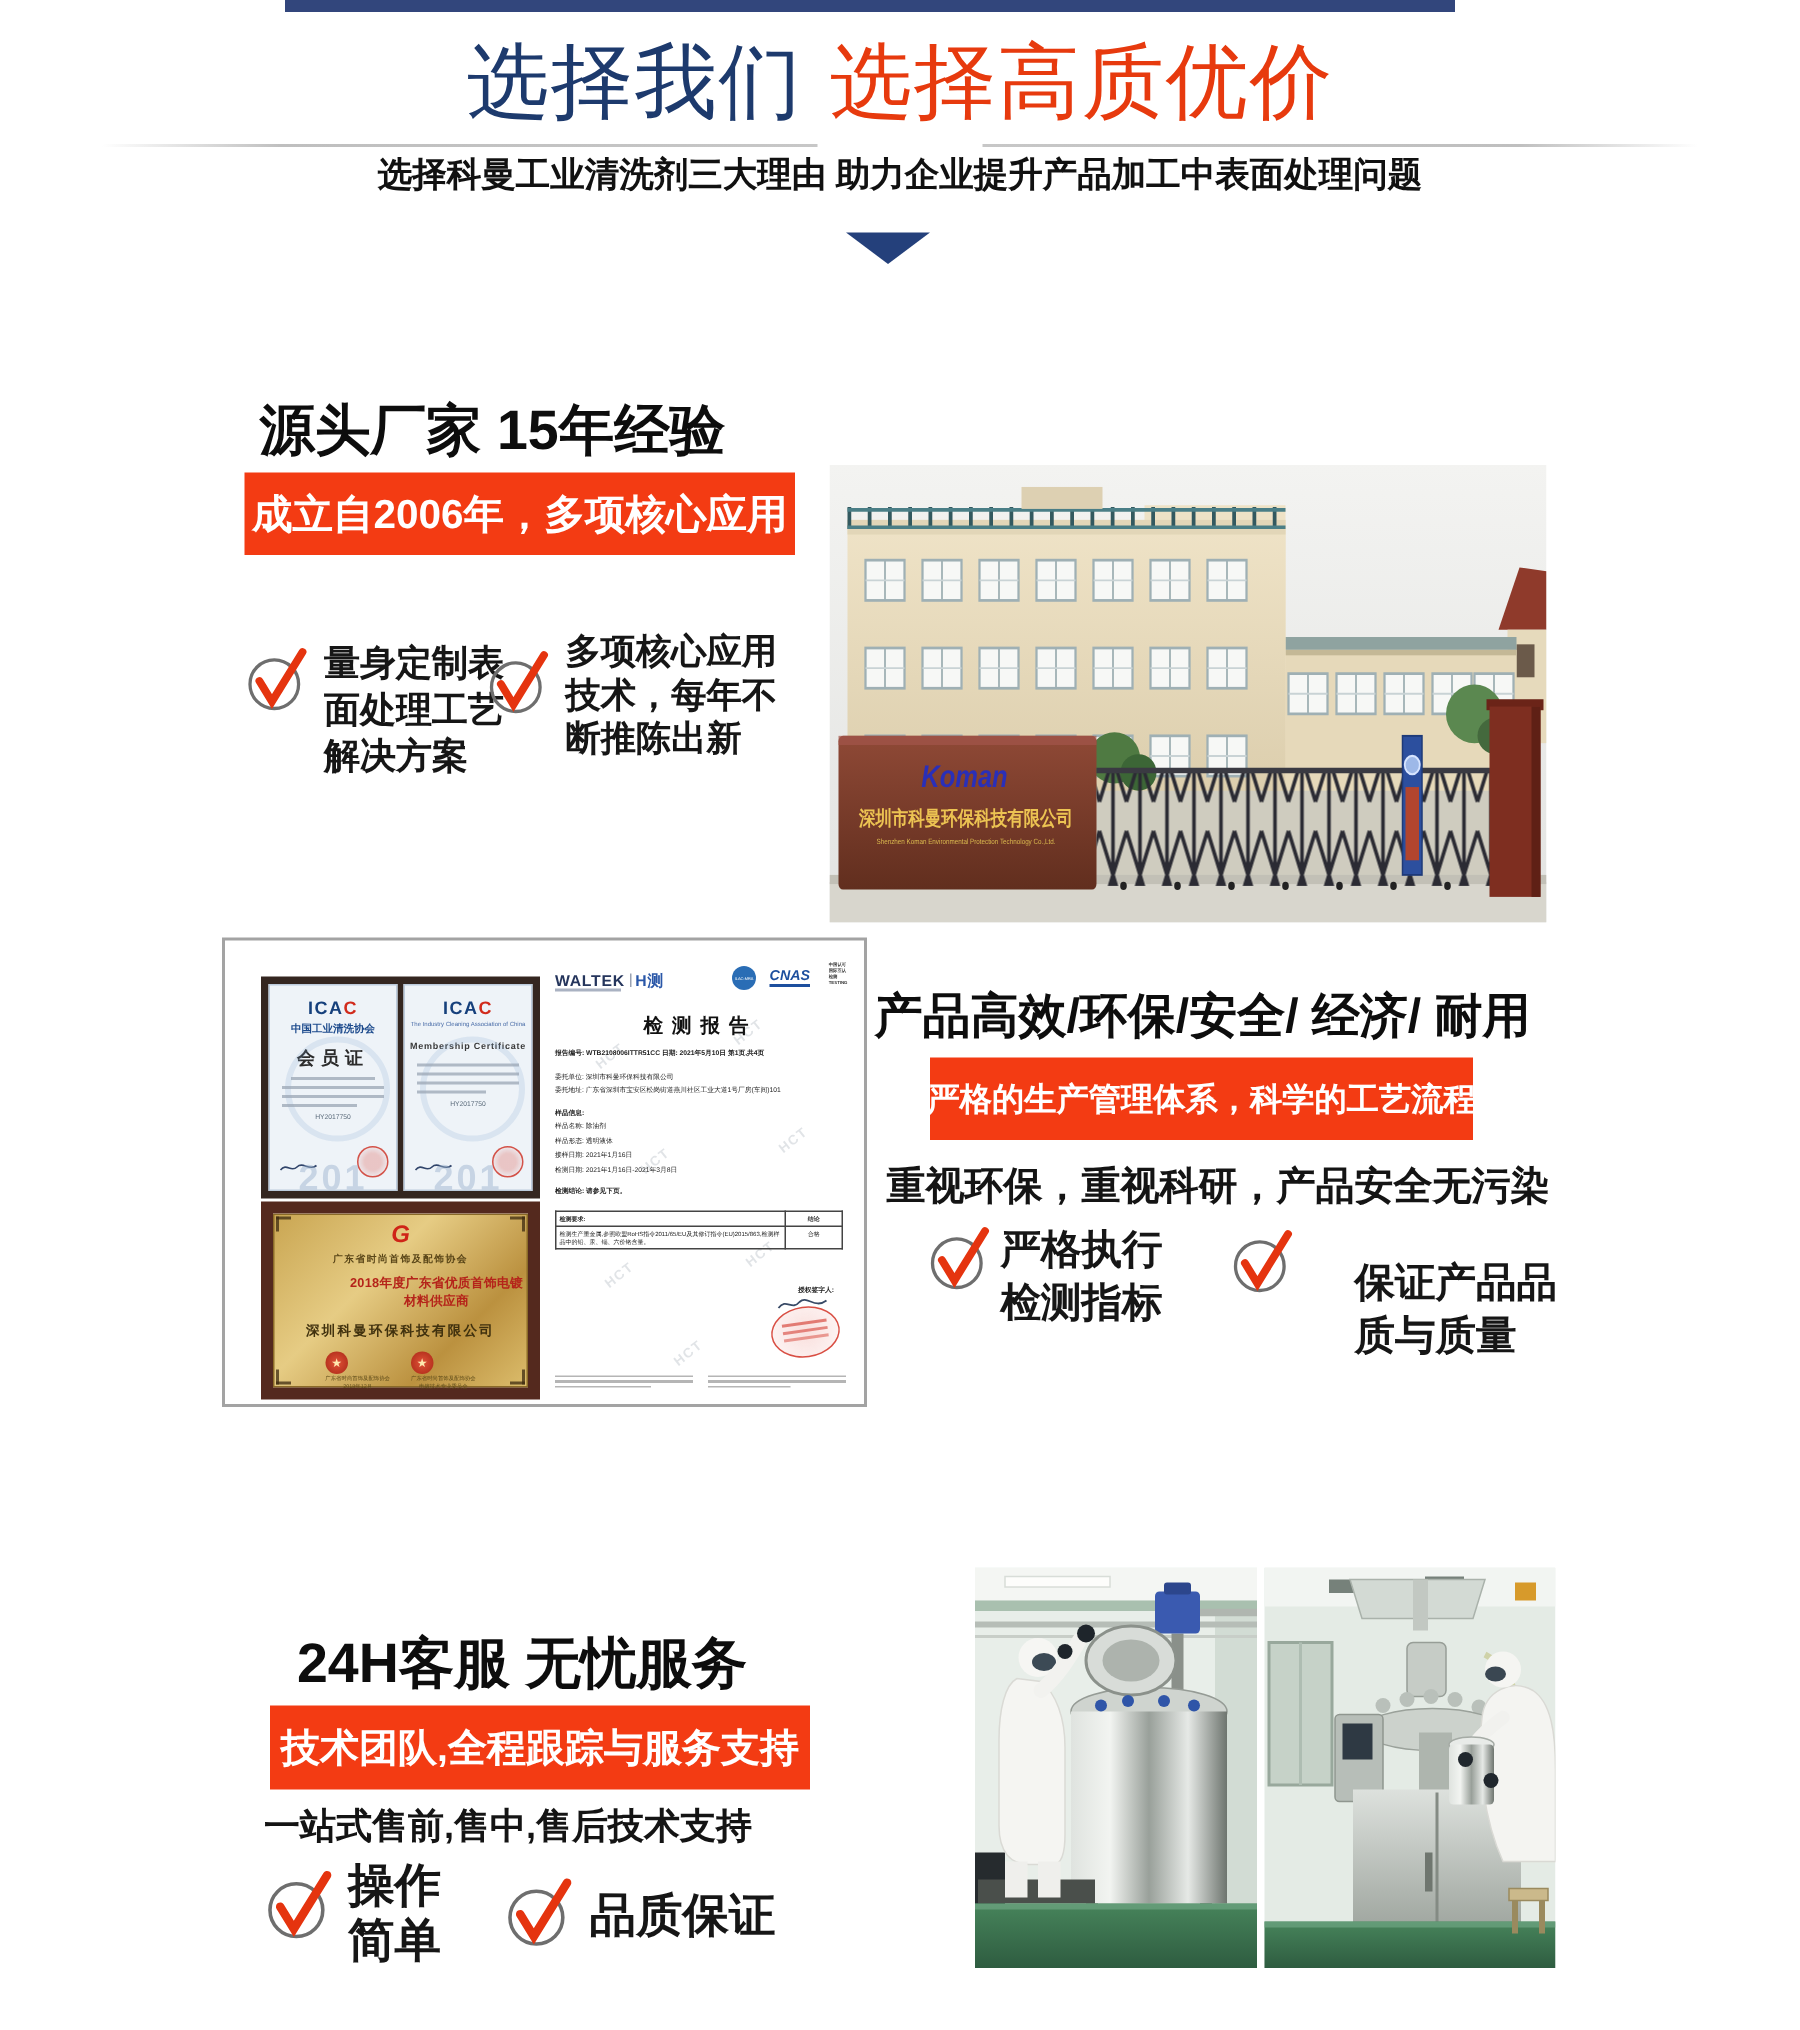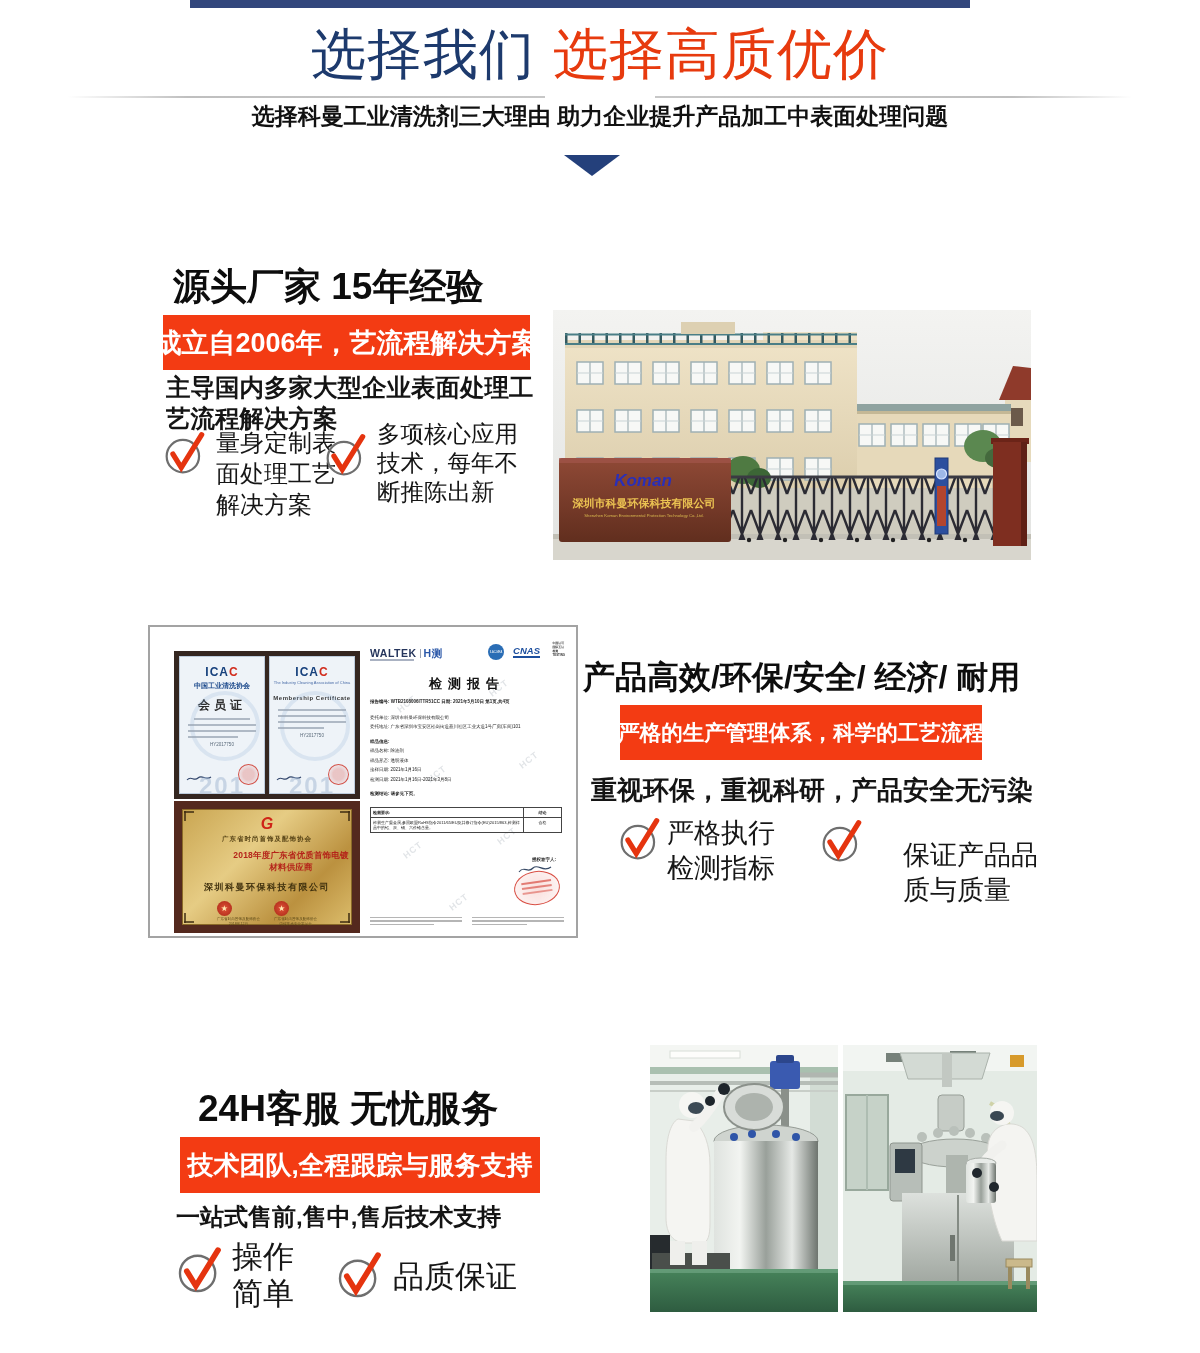--- a/index.html
+++ b/index.html
@@ -13,21 +13,21 @@
   .t-red{color:#e73a0e;margin-left:18px;}
   .hline{top:96px;height:2px;}
   .hline.l{left:68px;width:477px;background:linear-gradient(to right,rgba(185,185,185,0),#bfbfbf 25%,#c7c7c7);}
   .hline.r{left:655px;width:477px;background:linear-gradient(to left,rgba(185,185,185,0),#bfbfbf 25%,#c7c7c7);}
   .subtitle{left:0;top:101px;width:1200px;text-align:center;font-size:23px;font-weight:bold;color:#111;}
   .tri{left:564px;top:155px;width:0;height:0;border-left:28px solid transparent;border-right:28px solid transparent;border-top:21px solid #24407b;}
   
   .sec-h{font-size:37px;font-weight:bold;color:#0d0d0d;white-space:nowrap;}
   .redbanner{background:#f33b13;color:#fff;font-weight:bold;display:flex;align-items:center;justify-content:center;text-align:center;white-space:nowrap;}
   .bodytext{font-weight:bold;color:#141414;white-space:pre-line;}
-  .checktext{font-weight:normal;color:#161616;white-space:pre-line;}
+  .checktext{font-weight:bold;color:#161616;white-space:pre-line;}
   .checkicon svg{display:block;}
   
   .cert-panel{left:148px;top:625px;width:430px;height:313px;background:#fff;border:2px solid #a3a3a3;box-sizing:border-box;}
   .icac-frame{left:24px;top:24px;width:186px;height:148px;background:#342620;display:flex;align-items:center;justify-content:space-between;padding:5px;box-sizing:border-box;}
   .icac-card{position:relative;width:84px;height:136px;background:#eef3f8;border:1px solid #bccbdc;overflow:hidden;text-align:center;}
   .icac-card .wmk-circle{position:absolute;left:10px;top:34px;width:62px;height:62px;border:4px solid rgba(120,160,205,.18);border-radius:50%;}
   .icac-logo{margin-top:9px;font-size:12px;font-weight:bold;letter-spacing:1px;line-height:1;}
   .icac-a{color:#16407c;} .icac-c{color:#d12b1c;}
   .icac-cn{font-size:7px;font-weight:bold;color:#1c4a8c;margin-top:3px;}
   .icac-mem{font-size:12px;font-weight:bold;color:#2b2b2b;letter-spacing:4px;margin-top:6px;}
@@ -85,44 +85,42 @@
   <div class="abs topbar"></div>
   <div class="abs main-title">
     <span class="t-blue">选择我们</span><span class="t-red">选择高质优价</span>
   </div>
   <div class="abs hline l"></div>
   <div class="abs hline r"></div>
   <div class="abs subtitle">选择科曼工业清洗剂三大理由  助力企业提升产品加工中表面处理问题</div>
   <div class="abs tri"></div>
 
   <div class="abs sec-h" style="left:173px;top:262px;">源头厂家 15年经验</div>
-  <div class="abs redbanner" style="left:163px;top:315px;width:367px;height:55px;font-size:27px;">成立自2006年，艺流程解决方案</div>
-  <div class="abs bodytext" style="left:166px;top:372px;font-size:24.5px;line-height:31px;">主导国内多家大型企业表面处理工
-艺流程解决方案</div>
+  <div class="abs redbanner" style="left:163px;top:315px;width:367px;height:55px;font-size:27px;">成立自2006年，多项核心应用</div>
 
   <div class="abs checkicon" style="left:163px;top:430px;width:46px;">
     <svg viewBox="0 0 44 44" width="46" height="46">
         <circle cx="19" cy="25" r="15.5" fill="none" stroke="#6e6e6e" stroke-width="2.1"></circle>
         <path d="M9.5 23 L17.5 36 L37 4.5" fill="none" stroke="#e5340f" stroke-width="5" stroke-linecap="round"></path>
       </svg>
   </div>
   <div class="abs checktext" style="left:216px;top:427px;font-size:24px;line-height:31px;">量身定制表
 面处理工艺
 解决方案</div>
   <div class="abs checkicon" style="left:324px;top:432px;width:46px;">
     <svg viewBox="0 0 44 44" width="46" height="46">
         <circle cx="19" cy="25" r="15.5" fill="none" stroke="#6e6e6e" stroke-width="2.1"></circle>
         <path d="M9.5 23 L17.5 36 L37 4.5" fill="none" stroke="#e5340f" stroke-width="5" stroke-linecap="round"></path>
       </svg>
   </div>
   <div class="abs checktext" style="left:377px;top:420px;font-size:23.5px;line-height:29px;">多项核心应用
 技术，每年不
 断推陈出新</div>
 
-  <div class="abs photo" style="left:553px;top:310px;width:478px;height:250px;">
+  <div class="abs photo" style="left:553px;top:310px;width:478px;height:305px;">
     <svg viewBox="0 0 478 250" preserveAspectRatio="none">
       <defs>
         <linearGradient id="sky" x1="0" y1="0" x2="0" y2="1">
             <stop offset="0" stop-color="#f3f3f1"></stop>
             <stop offset="1" stop-color="#e2e3e1"></stop>
           </linearGradient>
         <linearGradient id="wallA" x1="0" y1="0" x2="0" y2="1">
             <stop offset="0" stop-color="#efe3c7"></stop>
             <stop offset="1" stop-color="#dccead"></stop>
           </linearGradient>

